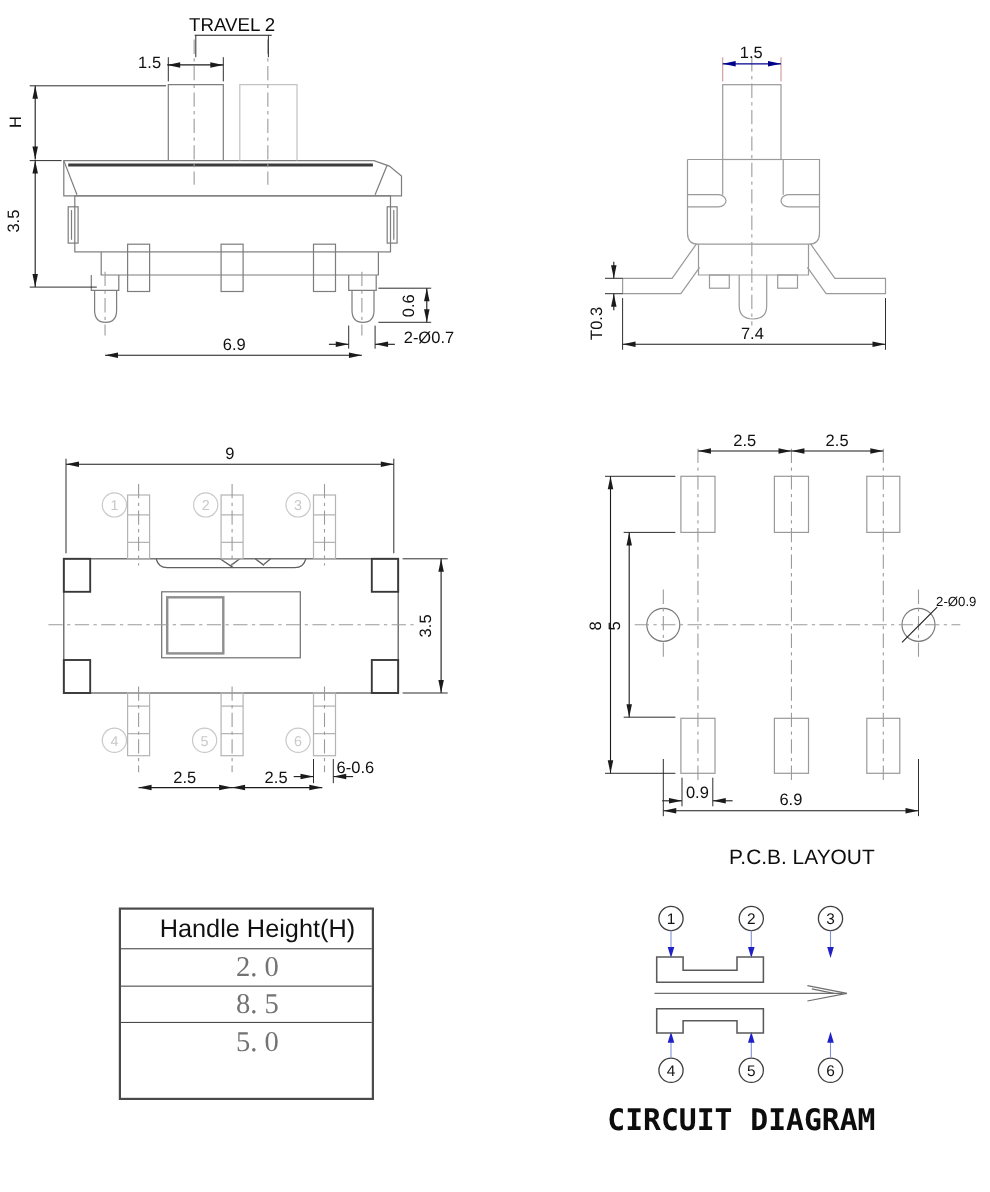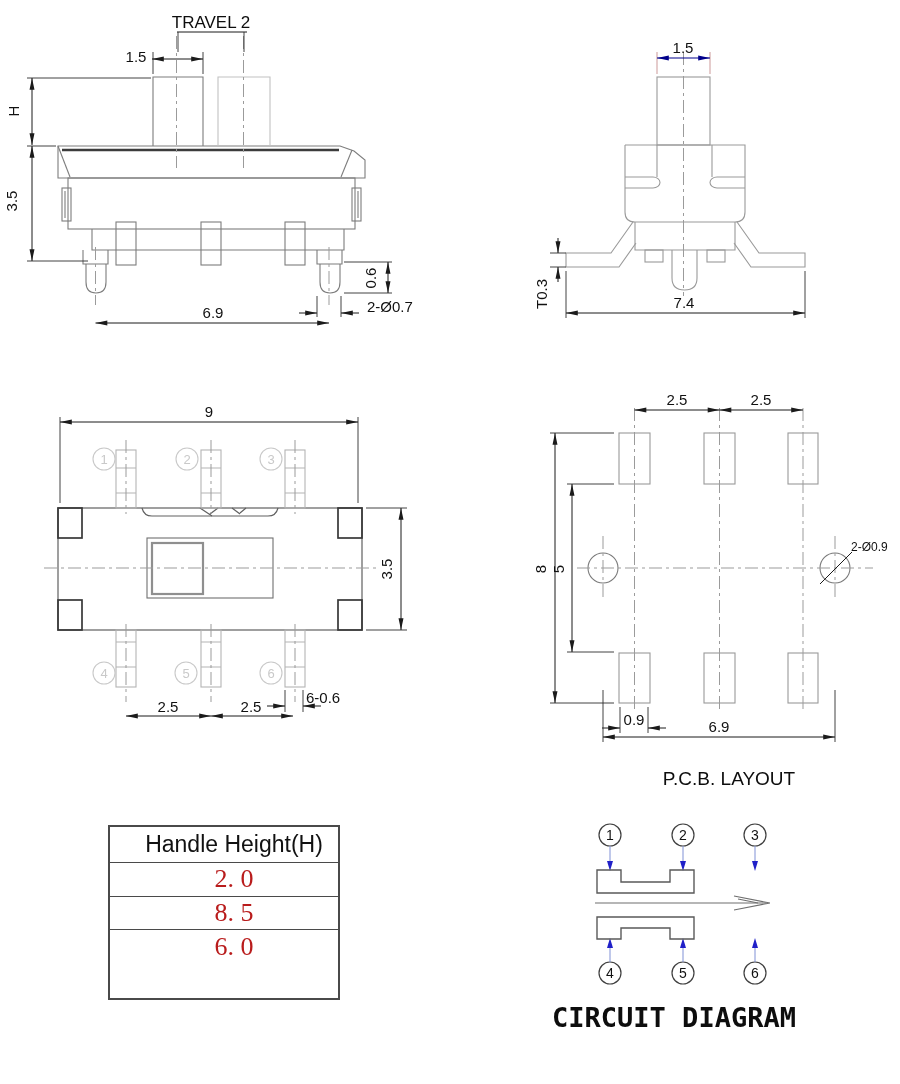--- a/index.html
+++ b/index.html
@@ -35,21 +35,21 @@
   .bigcap{font-family:"DejaVu Sans Mono",monospace;font-weight:bold;font-size:27px;fill:#0d0d0d;letter-spacing:0px;}
   .travel{font-size:17px;fill:#0d0d0d;}
   .small{font-size:12px;}
   
   .htable{position:absolute;left:108px;top:825px;width:232px;height:175px;
           border:2px solid #4a4a4a;box-sizing:border-box;background:#fff;}
   .htable .hrow{box-sizing:border-box;border-bottom:1.5px solid #4a4a4a;
           display:flex;align-items:center;justify-content:center;padding-left:20px;}
   .htable .hrow:last-child{border-bottom:none;}
   .hhead{height:36px;font-size:23px;color:#111;}
-  .hval{height:33.7px;font-size:26px;color:#b91c1c;font-family:"Liberation Serif",serif;}
+  .hval{height:33.7px;font-size:26px;color:#737373;font-family:"Liberation Serif",serif;}
 </style>
 </head>
 <body>
 
 <div class="canvas">
 <svg width="900" height="1084" viewBox="0 0 900 1084">
   <defs>
     <marker id="ab" markerUnits="userSpaceOnUse" markerWidth="13" markerHeight="8" refX="12.4" refY="4" orient="auto-start-reverse">
       <path d="M12.4,4 L0.6,1.5 L0.6,6.5 Z" fill="#1b1b1b"></path>
     </marker>
@@ -332,16 +332,16 @@
     <div class="hrow hhead">
       <span>Handle Height(H)</span>
     </div>
     <div class="hrow hval">
       <span>2. 0</span>
     </div>
     <div class="hrow hval">
       <span>8. 5</span>
     </div>
     <div class="hrow hval">
-      <span>6. 0</span>
+      <span>5. 0</span>
     </div>
   </div>
 </div>
 
 </body></html>

